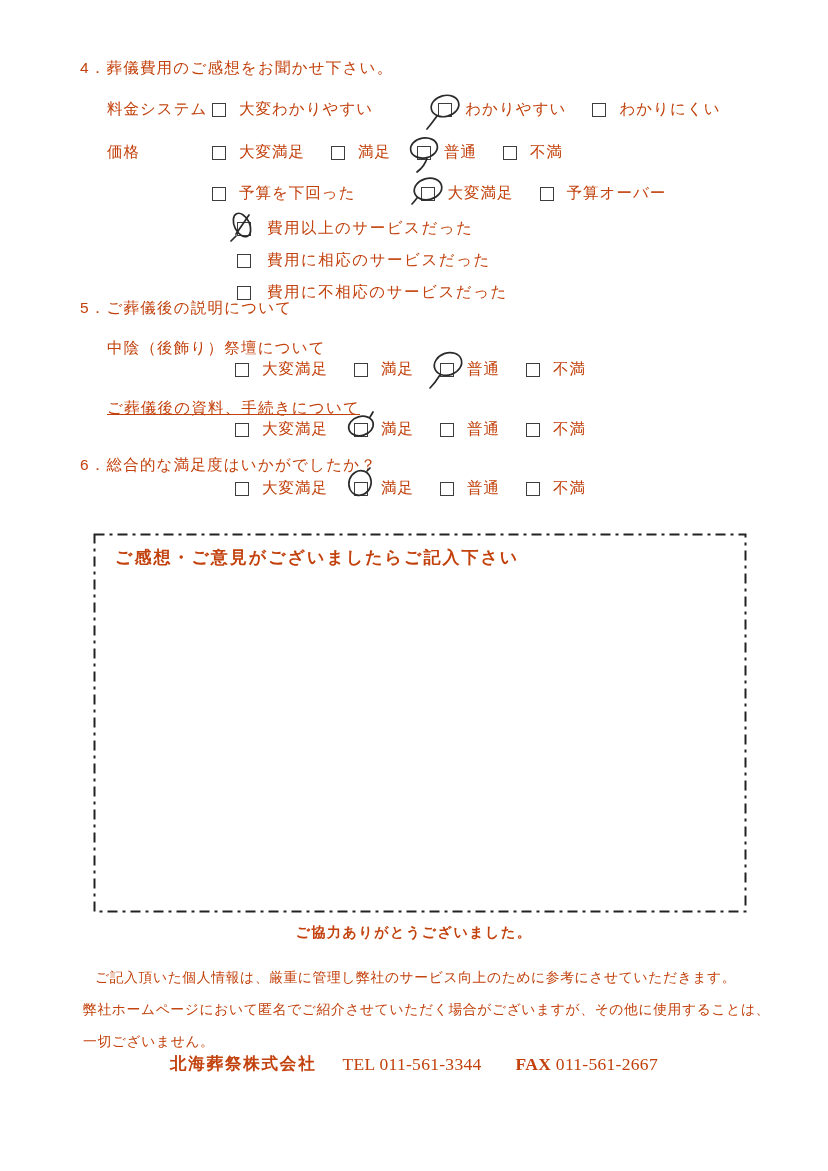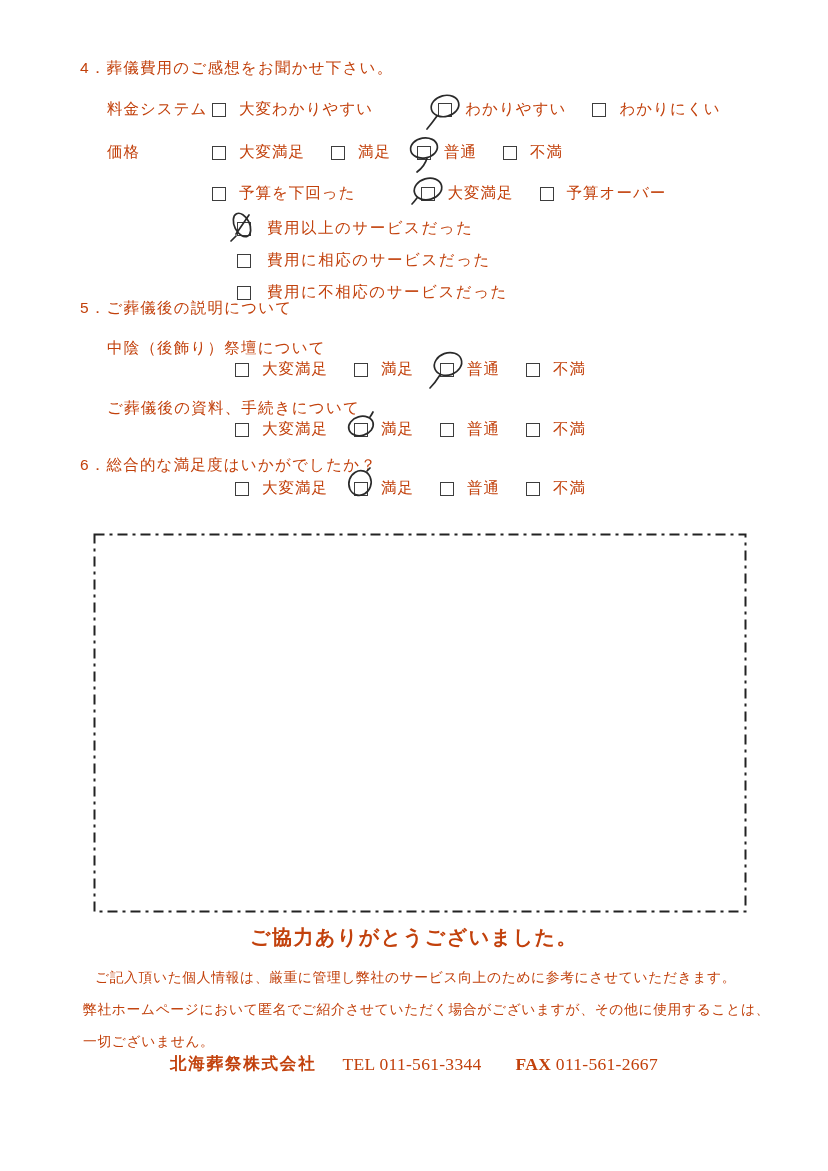--- a/index.html
+++ b/index.html
@@ -21,21 +21,21 @@
   .stack{position:absolute;display:flex;flex-direction:column;gap:11px;font-size:15.5px;letter-spacing:1.5px;}
   .stack .opt{margin-right:0;}
   .stack .cb{margin-right:16px;}
   .mark{position:absolute;left:-15px;top:-15px;width:42px;height:44px;overflow:visible;pointer-events:none;}
   .mark ellipse,.mark path,.mark line{fill:none;stroke:#2a2a2a;stroke-width:1.7;stroke-linecap:round;}
   .comment-box{position:absolute;left:93px;top:533px;width:654px;height:380px;}
   .comment-box svg{position:absolute;left:0;top:0;}
   .comment-label{position:absolute;left:22px;top:13px;font-size:17px;font-weight:600;letter-spacing:2px;}
   .comment-area{position:absolute;left:10px;top:45px;right:10px;bottom:10px;}
   .thanks{position:absolute;top:924px;left:0;width:100%;text-align:center;
-    font-size:20px;font-weight:700;letter-spacing:1.5px;}
+    font-size:14px;font-weight:700;letter-spacing:1.5px;}
   .privacy{position:absolute;left:83px;top:962px;font-size:13.8px;line-height:32px;letter-spacing:0.6px;}
   .privacy .indent{padding-left:12px;}
   .footer{position:absolute;top:1053px;left:0;width:100%;display:flex;justify-content:center;
     align-items:flex-end;font-size:16.5px;}
   .company{font-weight:600;letter-spacing:1.8px;margin-right:26px;}
   .telfax{font-family:"Liberation Serif",serif;font-size:17.5px;letter-spacing:0.3px;}
   .tel{margin-right:34px;}
   .fax-label{font-weight:700;}
 </style>
 </head>
@@ -152,21 +152,21 @@
         </svg>
       </span>
       <span>普通</span>
     </span>
     <span class="opt">
       <span class="cb"></span>
       <span>不満</span>
     </span>
   </div>
 
-  <div class="sublabel" style="left:107px;top:398px;">ご葬儀後の資料、手続きについて</div>
+  <div class="sublabel" style="left:107px;top:398px;text-decoration:underline;">ご葬儀後の資料、手続きについて</div>
   <div class="row" style="left:235px;top:419px;">
     <span class="opt">
       <span class="cb"></span>
       <span>大変満足</span>
     </span>
     <span class="opt">
       <span class="cb">
         <svg class="mark" viewBox="0 0 42 44">
           <ellipse cx="21" cy="17" rx="12.5" ry="9.5" transform="rotate(-16 21 17)"></ellipse>
           <path d="M30 8 Q32 5 33 3"></path>
@@ -206,20 +206,21 @@
     <span class="opt">
       <span class="cb"></span>
       <span>不満</span>
     </span>
   </div>
 
   <div class="comment-box">
     <svg width="654" height="380">
       <rect x="1.5" y="1.5" width="651" height="377" fill="none" stroke="#222222" stroke-width="2" stroke-dasharray="10 5 3 5"></rect>
     </svg>
+    <div class="comment-label">ご感想・ご意見がございましたらご記入下さい</div>
     <div class="comment-area"></div>
   </div>
 
   <div class="thanks">ご協力ありがとうございました。</div>
 
   <div class="privacy">
     <div class="indent">ご記入頂いた個人情報は、厳重に管理し弊社のサービス向上のために参考にさせていただきます。</div>
     <div>弊社ホームページにおいて匿名でご紹介させていただく場合がございますが、その他に使用することは、</div>
     <div>一切ございません。</div>
   </div>

